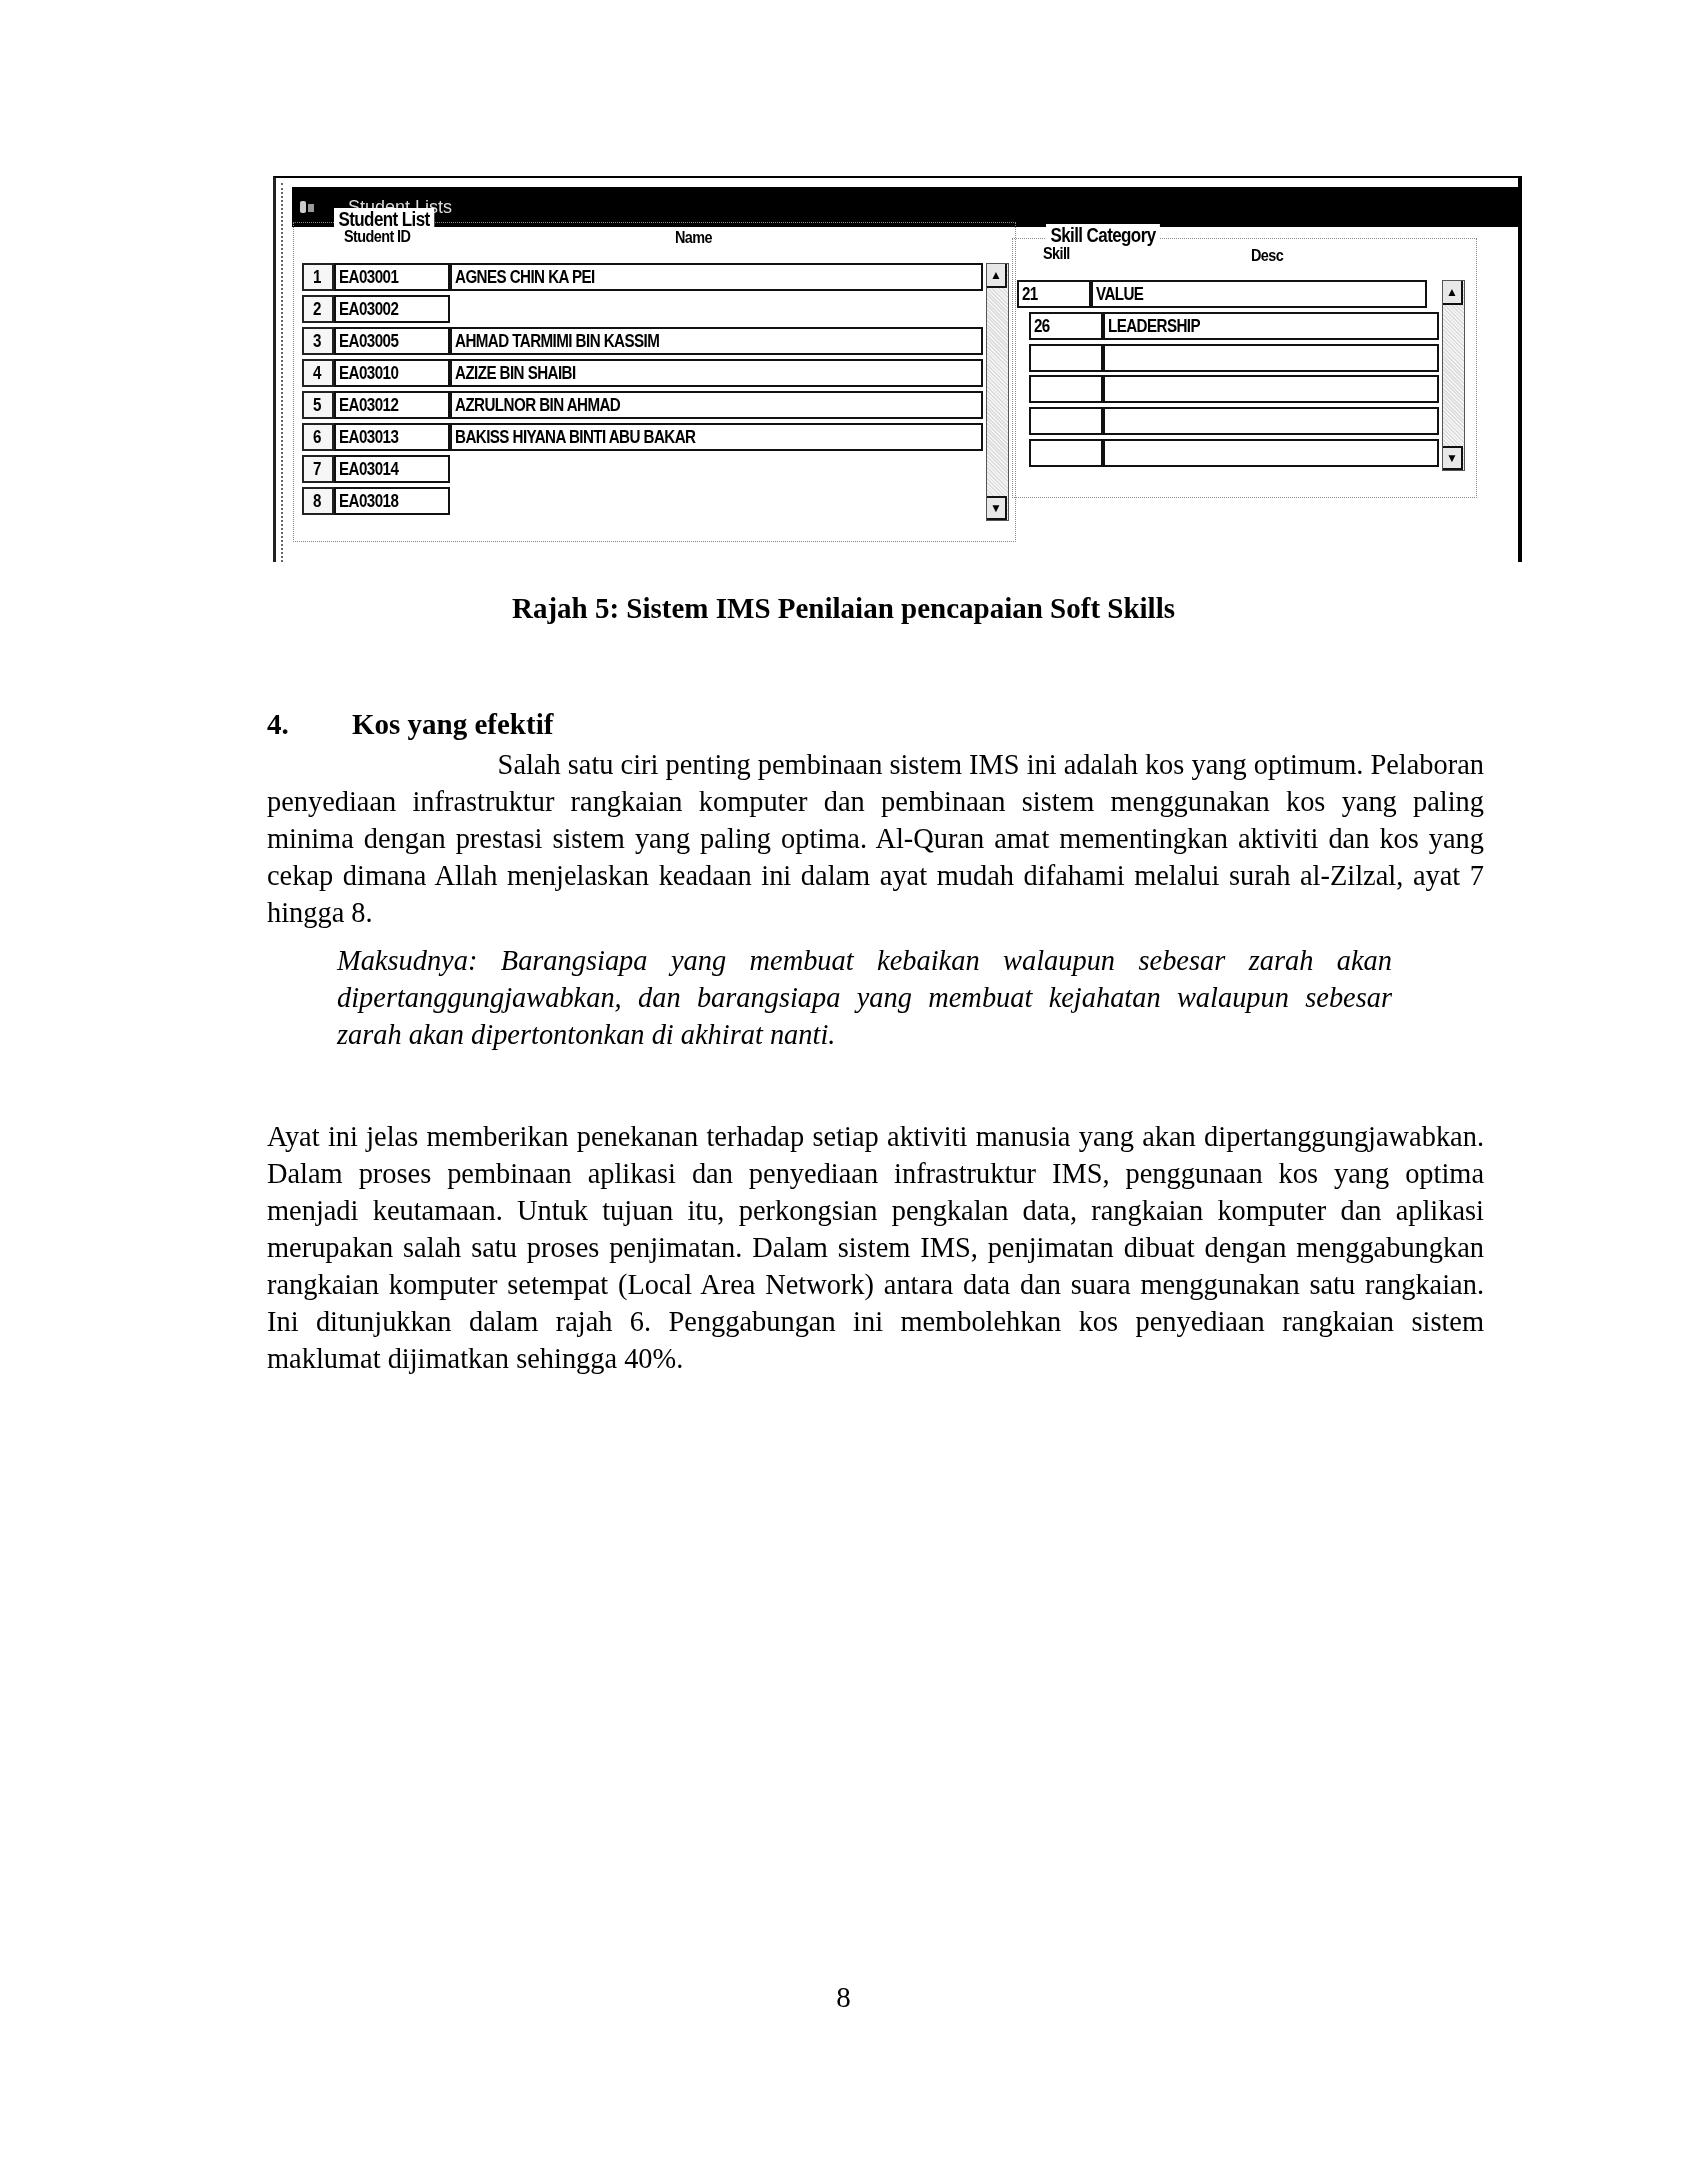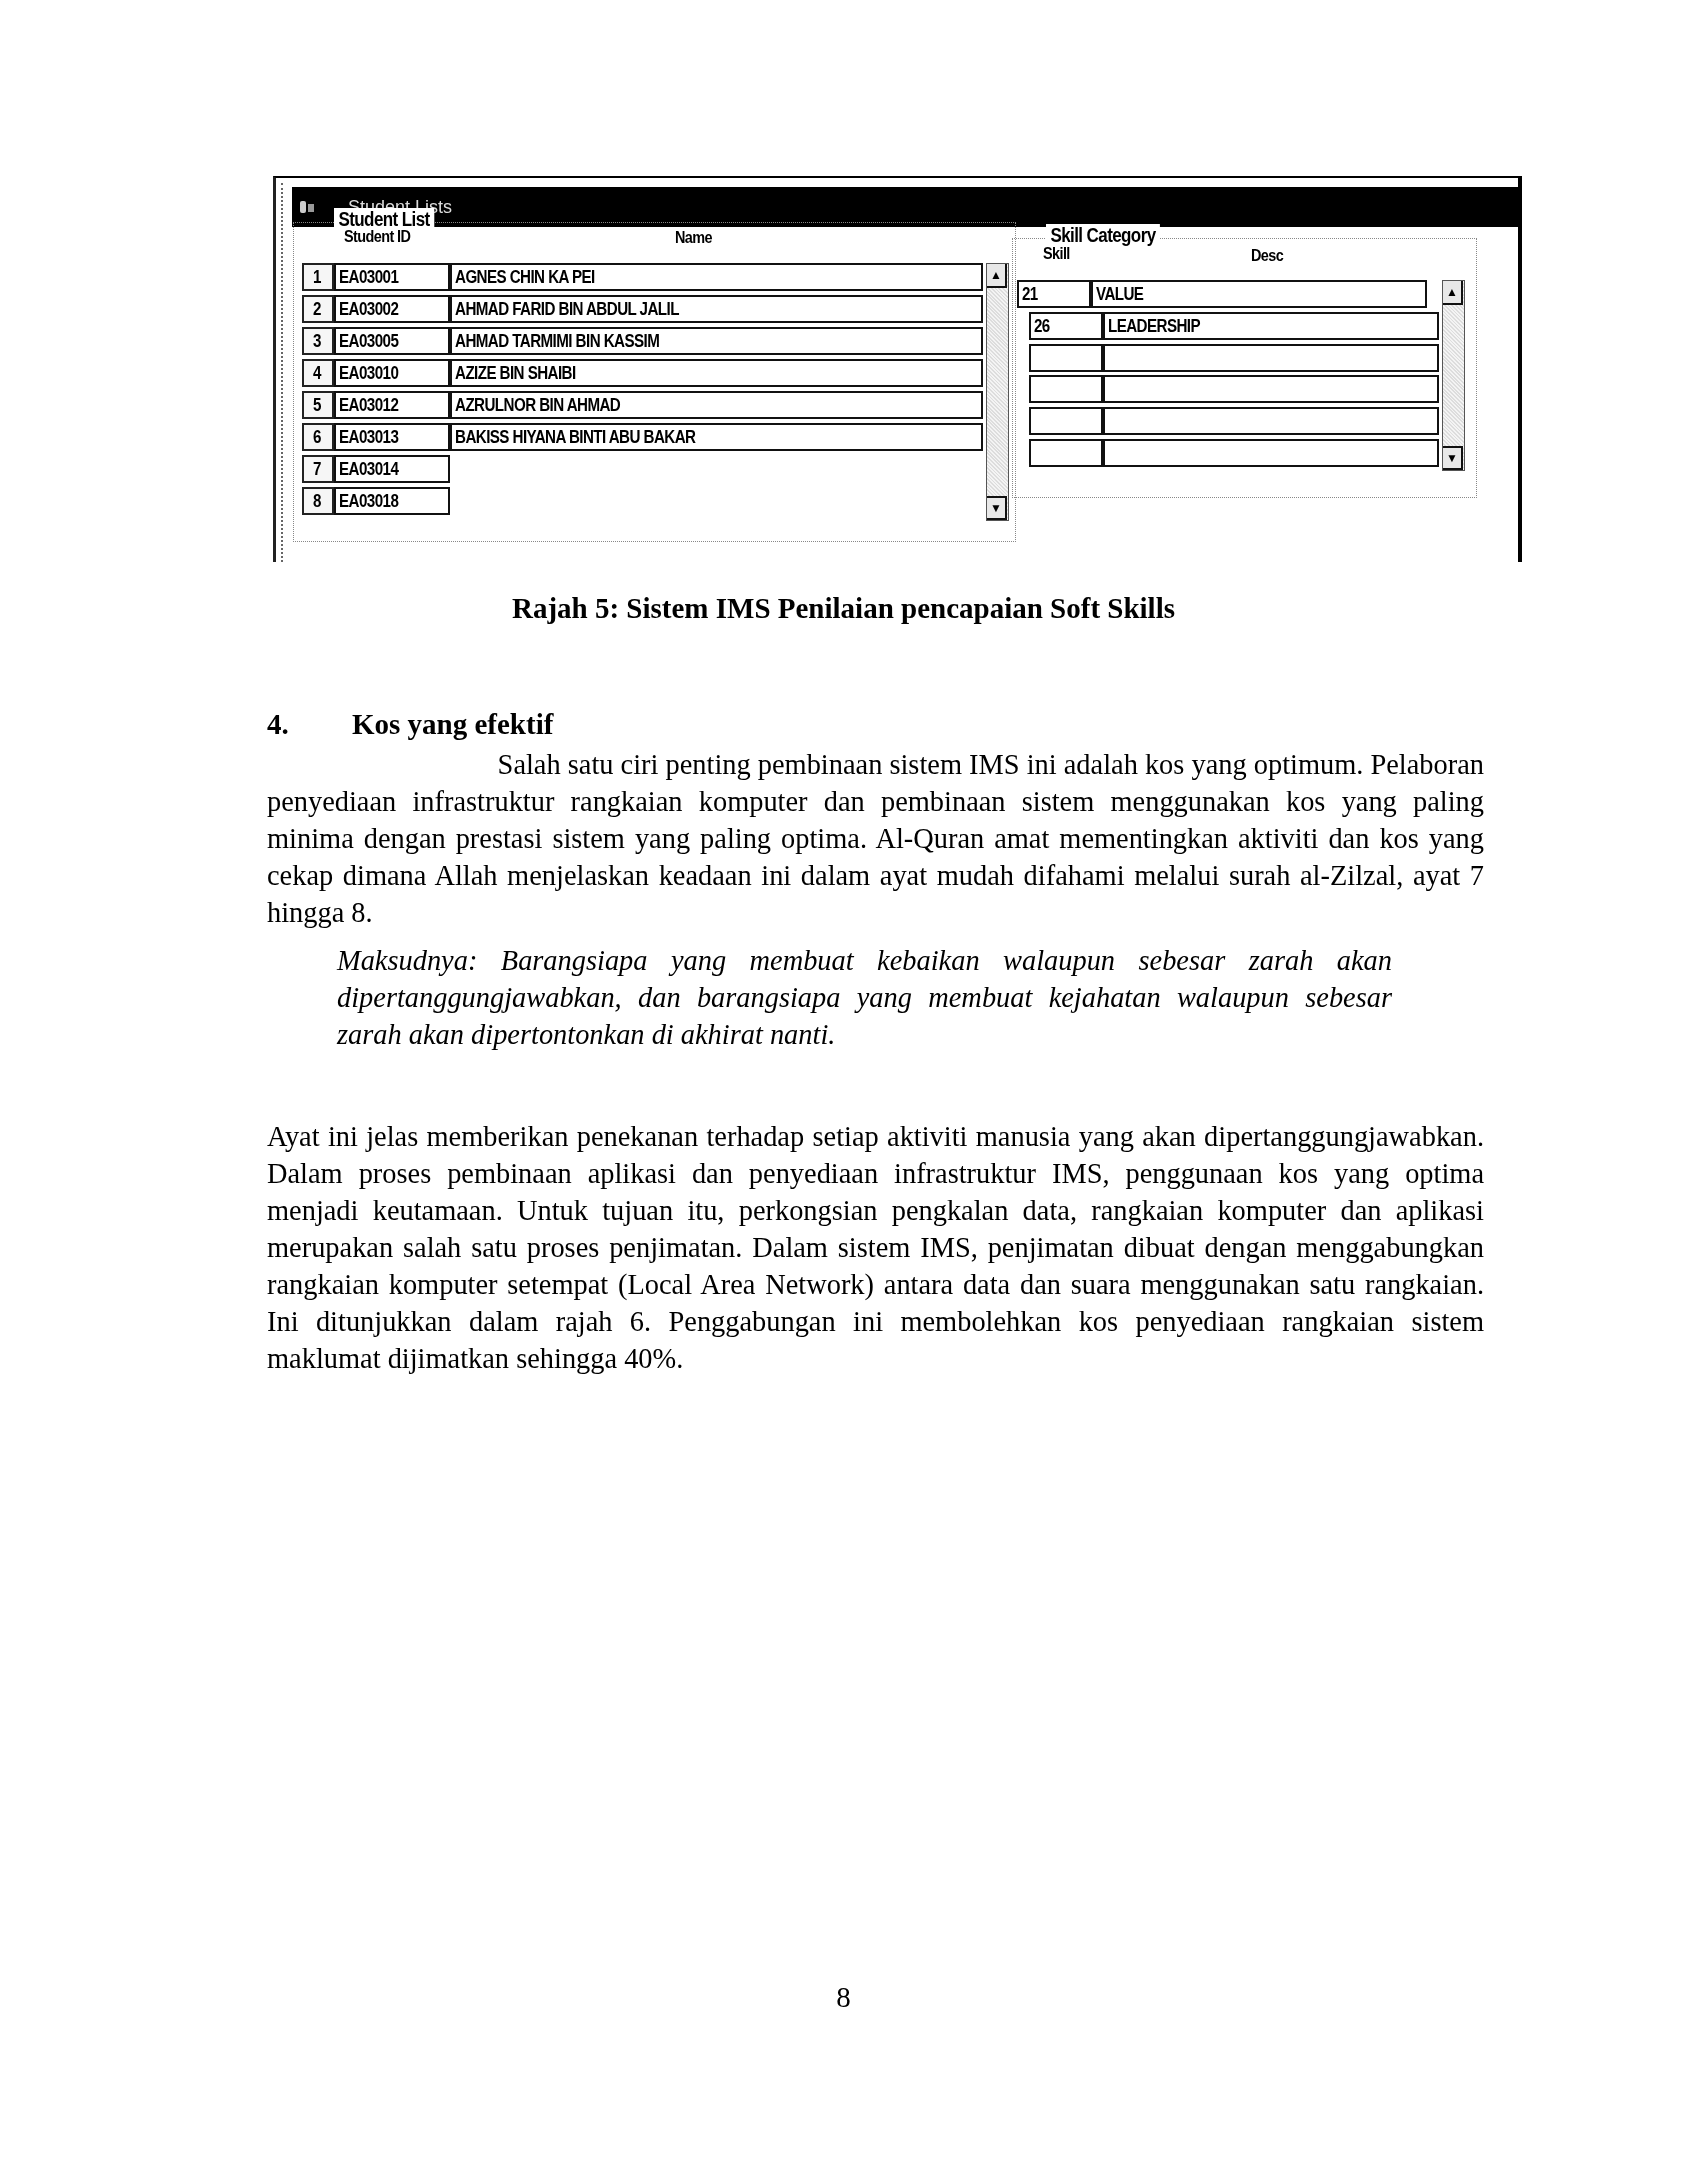--- a/index.html
+++ b/index.html
@@ -67,21 +67,20 @@
 
     <div id="student-rows">
         <div class="grid-row" style="left: 8px; top: 40px; width: 681px;">
           <div class="cell num" style="width:32px"><span>1</span></div>
           <div class="cell" style="width:116px"><span>EA03001</span></div>
           <div class="cell" style="flex:1"><span>AGNES CHIN KA PEI</span></div>
         </div>
         <div class="grid-row" style="left: 8px; top: 72px; width: 681px;">
           <div class="cell num" style="width:32px"><span>2</span></div>
           <div class="cell" style="width:116px"><span>EA03002</span></div>
-          <div class="cell" style="flex:1"><span>AHMAD FARID BIN ABDUL JALIL</span></div>
         </div>
         <div class="grid-row" style="left: 8px; top: 104px; width: 681px;">
           <div class="cell num" style="width:32px"><span>3</span></div>
           <div class="cell" style="width:116px"><span>EA03005</span></div>
           <div class="cell" style="flex:1"><span>AHMAD TARMIMI BIN KASSIM</span></div>
         </div>
         <div class="grid-row" style="left: 8px; top: 136px; width: 681px;">
           <div class="cell num" style="width:32px"><span>4</span></div>
           <div class="cell" style="width:116px"><span>EA03010</span></div>
           <div class="cell" style="flex:1"><span>AZIZE BIN SHAIBI</span></div>

